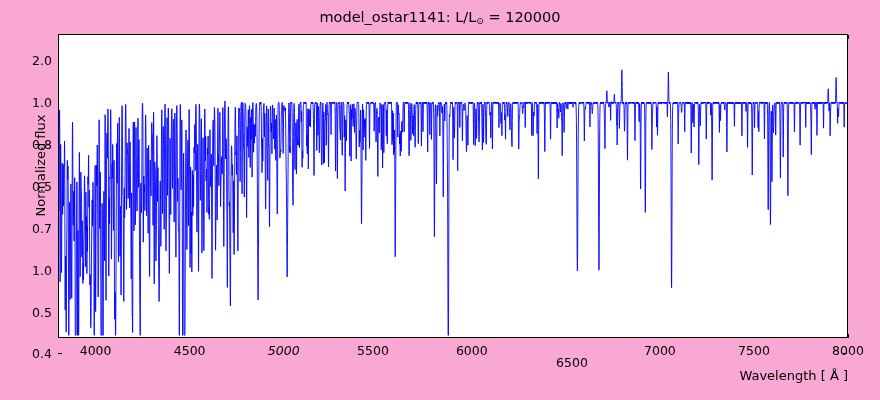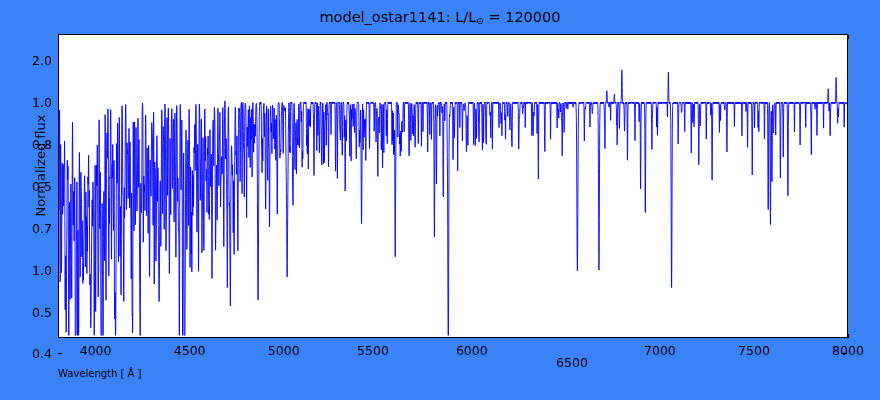--- a/index.html
+++ b/index.html
@@ -10,21 +10,21 @@
   body {
     width: 880px;
     height: 400px;
     font-family: "DejaVu Sans", sans-serif;
     overflow: hidden;
   }
   #figure {
     position: relative;
     width: 880px;
     height: 400px;
-    background: #3b82f6;
+    background: #f9a8d4;
   }
   #chart-title {
     position: absolute;
     left: 0;
     top: 9px;
     width: 880px;
     text-align: center;
     font-size: 14.5px;
     color: #000000;
     letter-spacing: 0px;
@@ -99,22 +99,22 @@
     background: #000000;
   }
   .tick-mark-x.top {
     top: 35px;
   }
   #x-axis-label {
     position: absolute;
     left: 58px;
     top: 368px;
     width: 790px;
-    text-align: left;
-    font-size: 10px;
+    text-align: right;
+    font-size: 13px;
     color: #000000;
     white-space: nowrap;
   }
   #y-axis-label {
     position: absolute;
     left: -60px;
     top: 158px;
     width: 200px;
     text-align: center;
     font-size: 13px;
@@ -155,21 +155,21 @@
       <div class="tick-mark-y" style="top: 144.127px;"></div>
       <div class="tick-mark-y right" style="top: 144.127px;"></div>
       <div class="tick-mark-y" style="top: 102.253px;"></div>
       <div class="tick-mark-y right" style="top: 102.253px;"></div>
       <div class="tick-mark-y" style="top: 60.3802px;"></div>
       <div class="tick-mark-y right" style="top: 60.3802px;"></div>
     </div>
   <div id="x-tick-labels">
       <div class="tick-label-x" style="left: 95.619px;">4000</div>
       <div class="tick-label-x" style="left: 189.667px;">4500</div>
-      <div class="tick-label-x" style="left: 283.714px;">5000</div>
+      <div class="tick-label-x" style="left: 283.714px; font-style: italic;">5000</div>
       <div class="tick-label-x" style="left: 373px;">5500</div>
       <div class="tick-label-x" style="left: 471.81px; text-align: center;">6000</div>
       <div class="tick-label-x" style="left: 572px; margin-top: 12px;">6500</div>
       <div class="tick-label-x" style="left: 659.905px;">7000</div>
       <div class="tick-label-x" style="left: 753.952px;">7500</div>
       <div class="tick-label-x" style="left: 848px;">8000</div>
     </div>
   <div id="x-tick-marks">
       <div class="tick-mark-x" style="left: 95.619px;"></div>
       <div class="tick-mark-x top" style="left: 95.619px;"></div>

